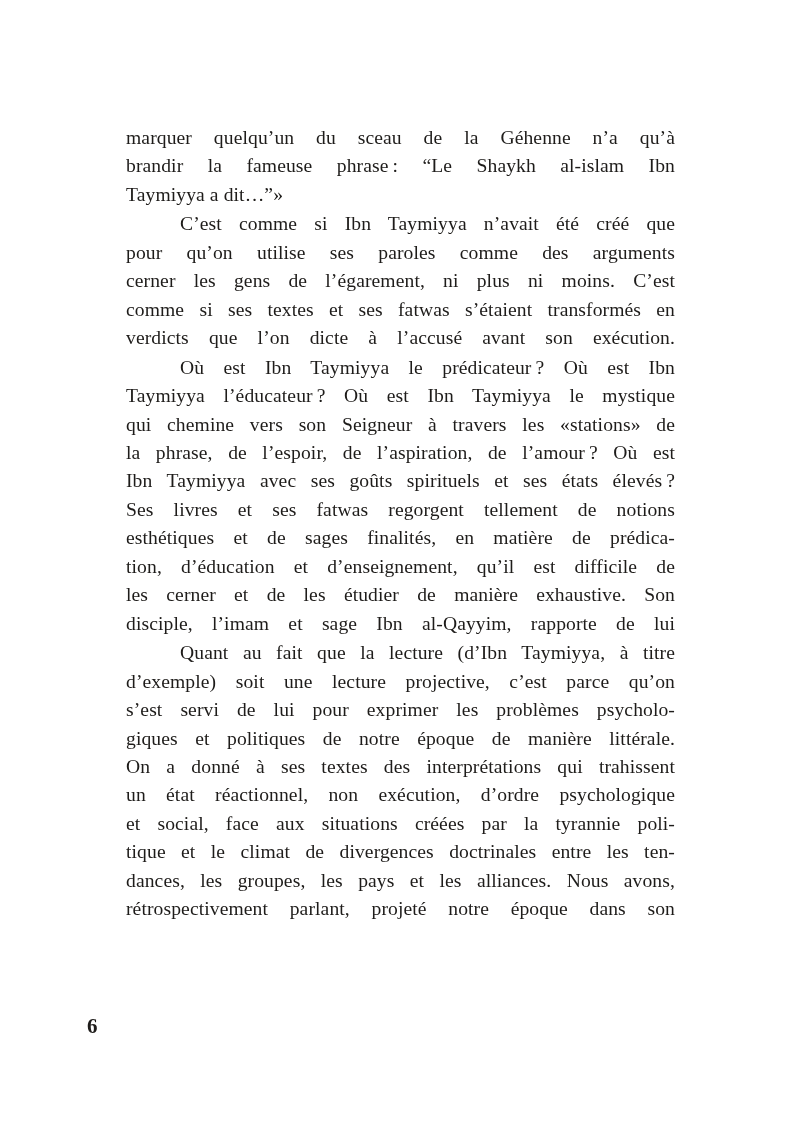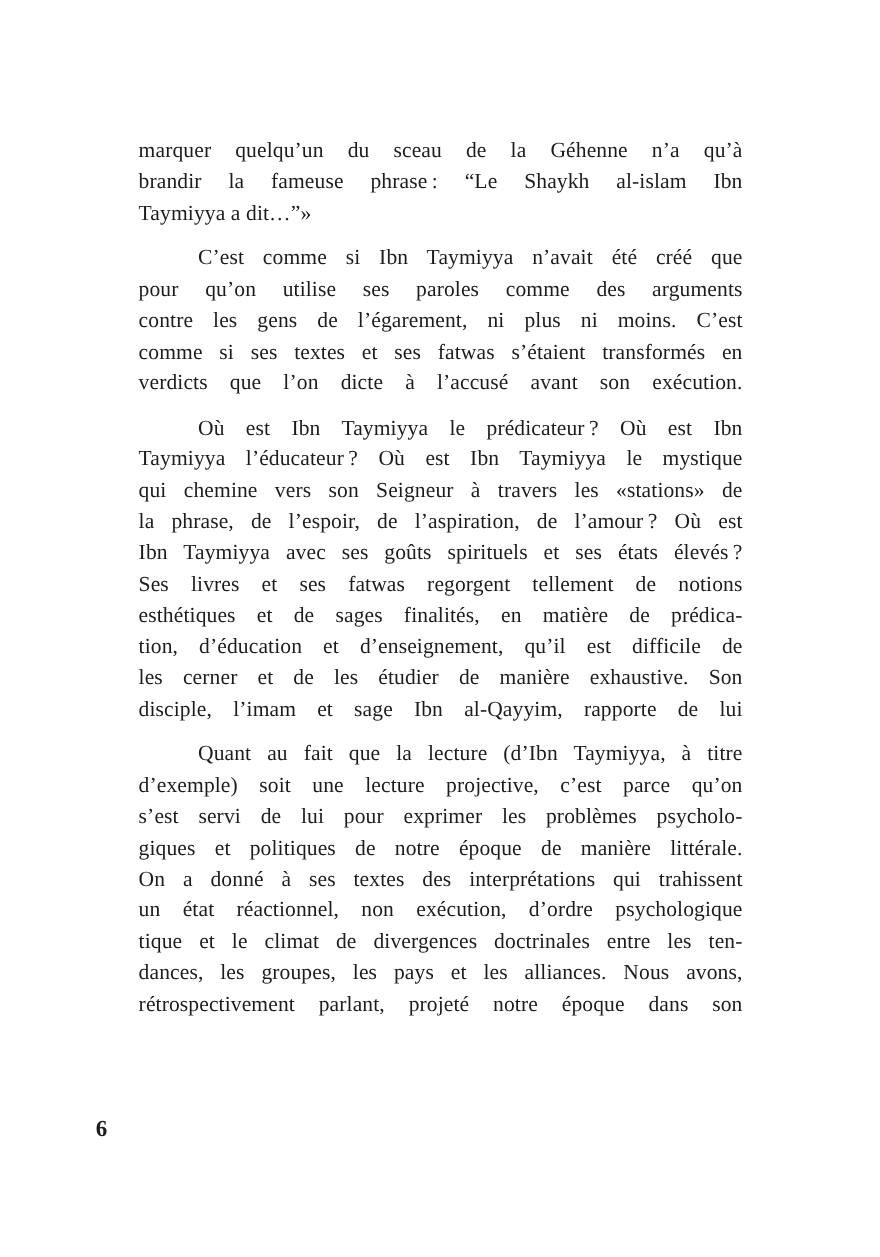--- a/index.html
+++ b/index.html
@@ -22,21 +22,21 @@
   .text-block {
     position: absolute;
     left: 126px;
     top: 124px;
     width: 549px;
     font-size: 19.6px;
     line-height: 28.45px;
     letter-spacing: 0.1px;
   }
   .para + .para {
-    margin-top: 12px;
+    margin-top: 1px;
   }
   .line {
     text-align: justify;
     text-align-last: justify;
   }
   .line.lastline {
     text-align-last: left;
   }
   .line.indent {
     text-indent: 54px;
@@ -56,21 +56,21 @@
 <main class="book-page">
   <div class="text-block">
       <div class="para">
         <div class="line">marquer quelqu’un du sceau de la Géhenne n’a qu’à</div>
         <div class="line">brandir la fameuse phrase : “Le Shaykh al-islam Ibn</div>
         <div class="line lastline">Taymiyya a dit…”»</div>
       </div>
       <div class="para">
         <div class="line indent">C’est comme si Ibn Taymiyya n’avait été créé que</div>
         <div class="line">pour qu’on utilise ses paroles comme des arguments</div>
-        <div class="line">contre les gens de l’égarement, ni plus ni moins. C’est</div>
+        <div class="line">cerner les gens de l’égarement, ni plus ni moins. C’est</div>
         <div class="line">comme si ses textes et ses fatwas s’étaient transformés en</div>
         <div class="line">verdicts que l’on dicte à l’accusé avant son exécution.</div>
       </div>
       <div class="para">
         <div class="line indent">Où est Ibn Taymiyya le prédicateur ? Où est Ibn</div>
         <div class="line">Taymiyya l’éducateur ? Où est Ibn Taymiyya le mystique</div>
         <div class="line">qui chemine vers son Seigneur à travers les «stations» de</div>
         <div class="line">la phrase, de l’espoir, de l’aspiration, de l’amour ? Où est</div>
         <div class="line">Ibn Taymiyya avec ses goûts spirituels et ses états élevés ?</div>
         <div class="line">Ses livres et ses fatwas regorgent tellement de notions</div>
@@ -79,19 +79,20 @@
         <div class="line">les cerner et de les étudier de manière exhaustive. Son</div>
         <div class="line">disciple, l’imam et sage Ibn al-Qayyim, rapporte de lui</div>
       </div>
       <div class="para">
         <div class="line indent">Quant au fait que la lecture (d’Ibn Taymiyya, à titre</div>
         <div class="line">d’exemple) soit une lecture projective, c’est parce qu’on</div>
         <div class="line">s’est servi de lui pour exprimer les problèmes psycholo-</div>
         <div class="line">giques et politiques de notre époque de manière littérale.</div>
         <div class="line">On a donné à ses textes des interprétations qui trahissent</div>
         <div class="line">un état réactionnel, non exécution, d’ordre psychologique</div>
+        <div class="line">et social, face aux situations créées par la tyrannie poli-</div>
         <div class="line">tique et le climat de divergences doctrinales entre les ten-</div>
         <div class="line">dances, les groupes, les pays et les alliances. Nous avons,</div>
         <div class="line">rétrospectivement parlant, projeté notre époque dans son</div>
       </div>
     </div>
   <div class="page-number">6</div>
 </main>
 
 </body></html>

